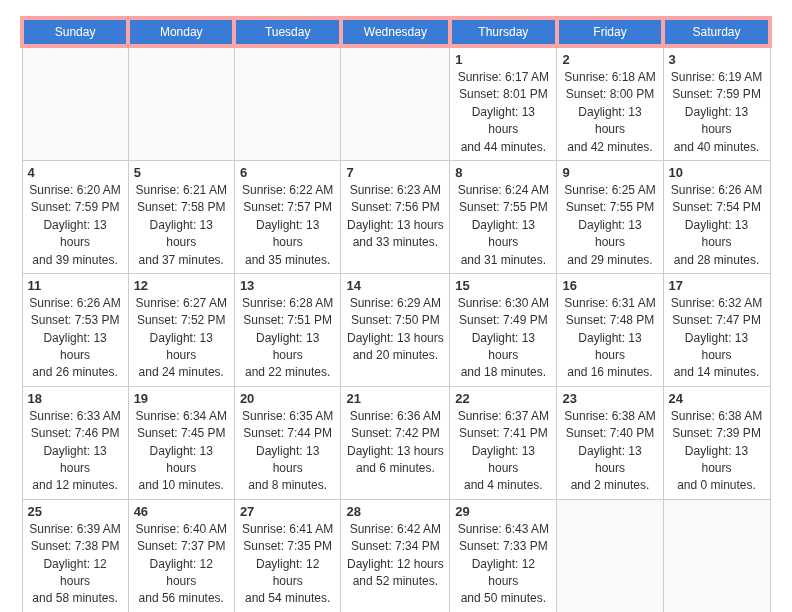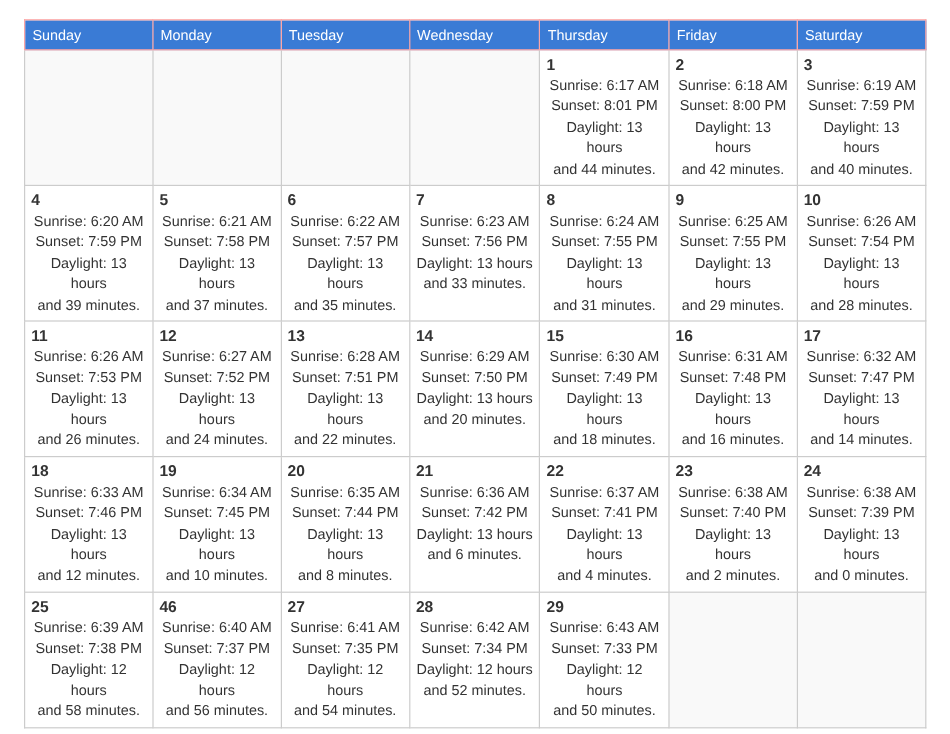--- a/index.html
+++ b/index.html
@@ -56,25 +56,25 @@
       margin-top: 2px;
     }
     .calendar {
       width: 100%;
       border-collapse: collapse;
       font-size: 10.5px;
     }
     .calendar th {
       background: #3a7bd5;
       color: #fff;
-      text-align: left;
+      text-align: center;
       padding: 5px 6px;
       font-size: 12px;
       font-weight: normal;
-      border: 1px solid #fca5a5;
+      border: 4px solid #fca5a5;
     }
     .calendar td {
       border: 1px solid #ccc;
       vertical-align: top;
       padding: 4px 5px;
       width: 113px;
       height: 88px;
       background: #fff;
     }
     .calendar td.empty {

